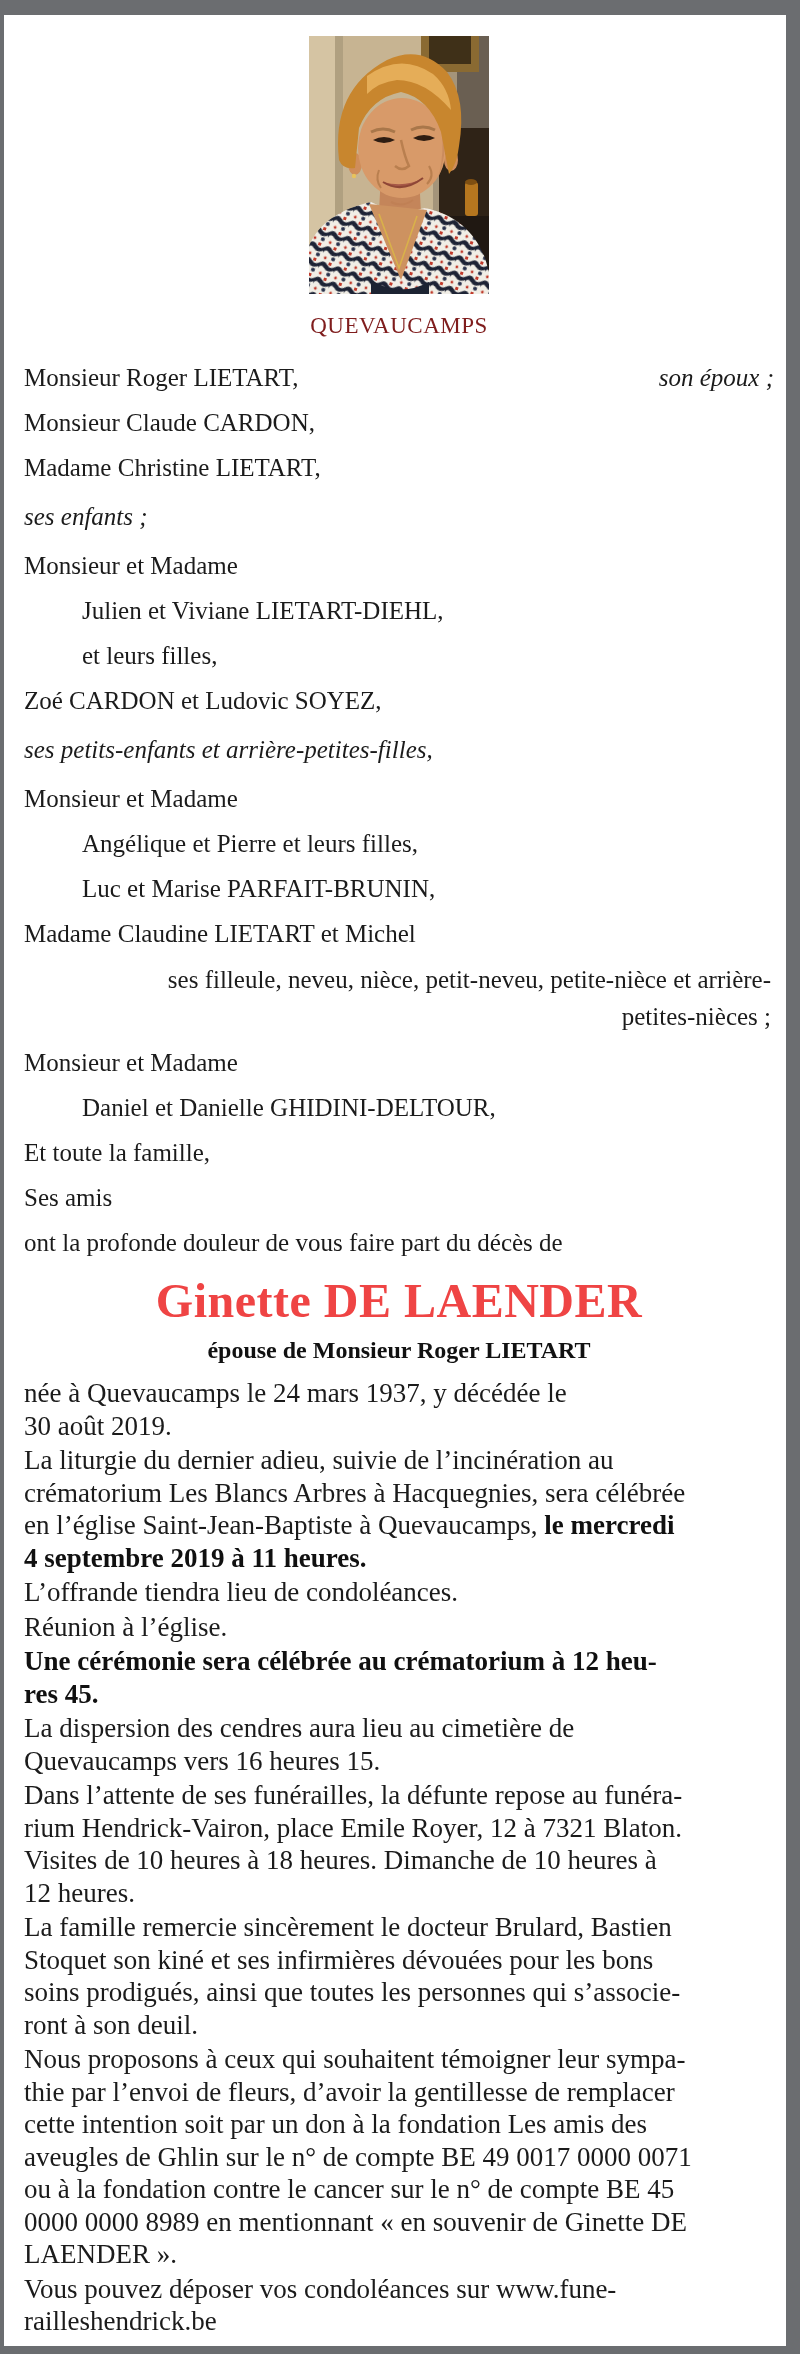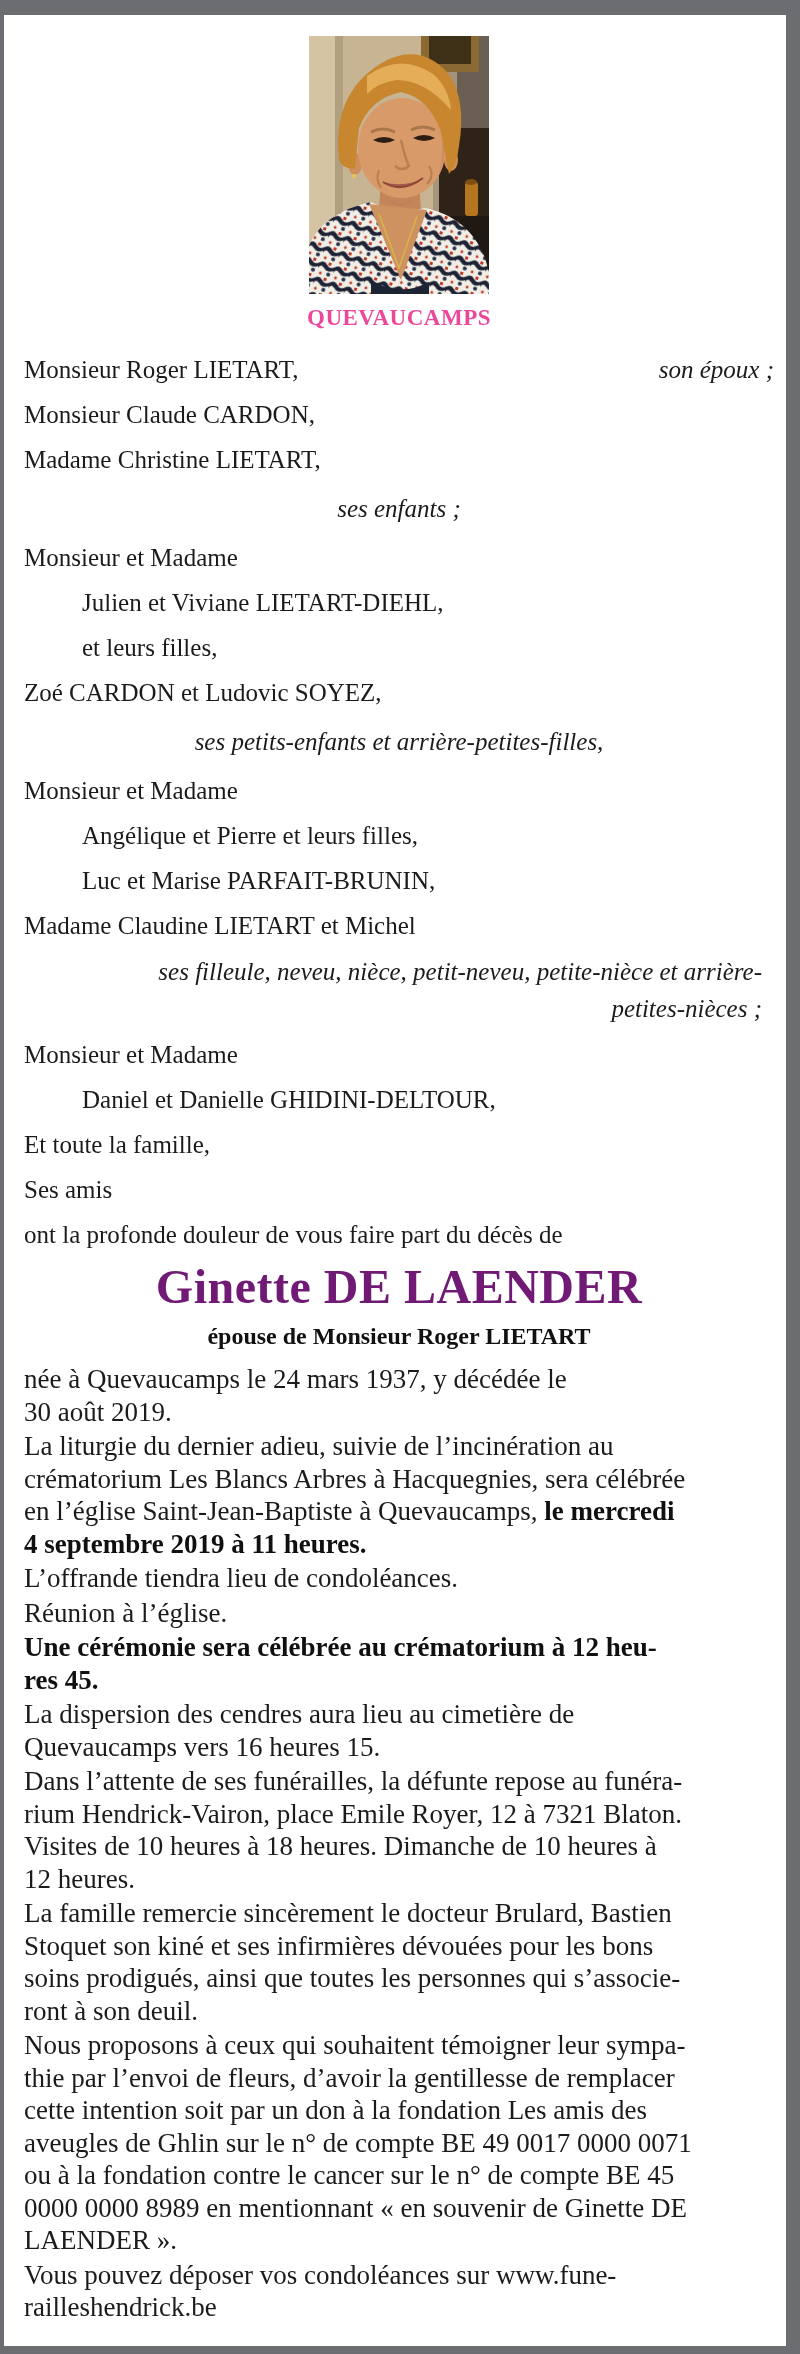--- a/index.html
+++ b/index.html
@@ -10,33 +10,33 @@
     color:#1b1b1b;
     overflow:hidden;
   }
   .page{
     position:absolute;left:4px;top:15px;width:782px;height:2331px;
     background:#ffffff;box-sizing:border-box;
     padding:21px 12px 0 20px;
   }
   .photo-wrap{width:180px;height:258px;margin:0 auto;}
   .location{
-    font-size:23px;font-weight:bold;text-align:center;line-height:30px;
-    margin-top:9px;letter-spacing:.5px;color:#ec4899;
+    font-size:23px;font-weight:normal;text-align:center;line-height:30px;
+    margin-top:17px;letter-spacing:.5px;color:#7f1d1d;
   }
   .family{font-size:25px;margin-top:14px;}
   .fam-row{display:flex;justify-content:space-between;align-items:flex-start;line-height:45px;}
   .fam-row .right-part{font-style:italic;}
   .fam-plain{line-height:45px;}
   .fam-indent{line-height:45px;padding-left:58px;}
-  .fam-right{line-height:45px;text-align:center;font-style:italic;margin:4px 0;}
-  .fam-right-block{line-height:37px;text-align:right;font-style:italic;margin:5px 12px;white-space:pre-line;}
+  .fam-right{line-height:45px;text-align:left;font-style:italic;margin:4px 0;}
+  .fam-right-block{line-height:37px;text-align:right;margin:5px 3px;white-space:pre-line;}
   .deceased-name{
     font-size:48px;font-weight:bold;text-align:center;line-height:56px;
-    margin-top:2px;letter-spacing:.5px;color:#701a75;
+    margin-top:8px;letter-spacing:.5px;color:#ef4444;
   }
   .spouse-line{font-size:24px;font-weight:bold;text-align:center;line-height:34px;margin-top:4px;color:#111;}
   .body-text{margin-top:10px;}
   .para{font-size:27px;line-height:32.5px;margin:0 0 2px;white-space:pre-line;}
   .para b{font-weight:bold;color:#101010;}
   .notice{text-align:center;font-style:italic;margin:3px 0;}
 </style>
 </head>
 <body>
 

